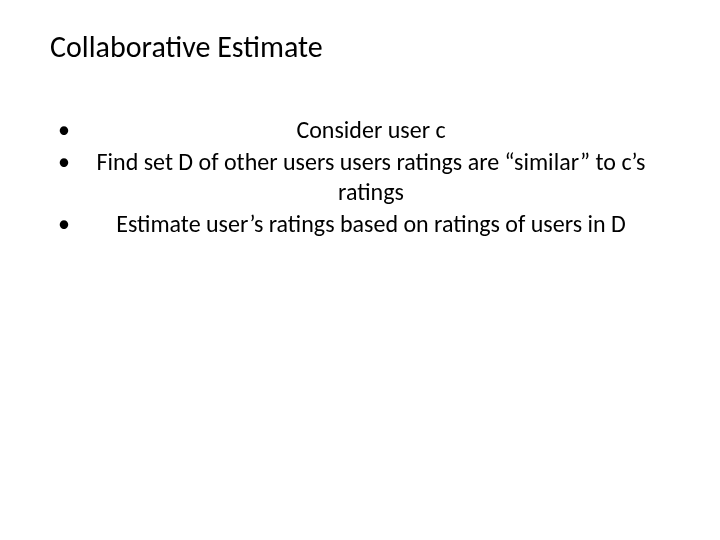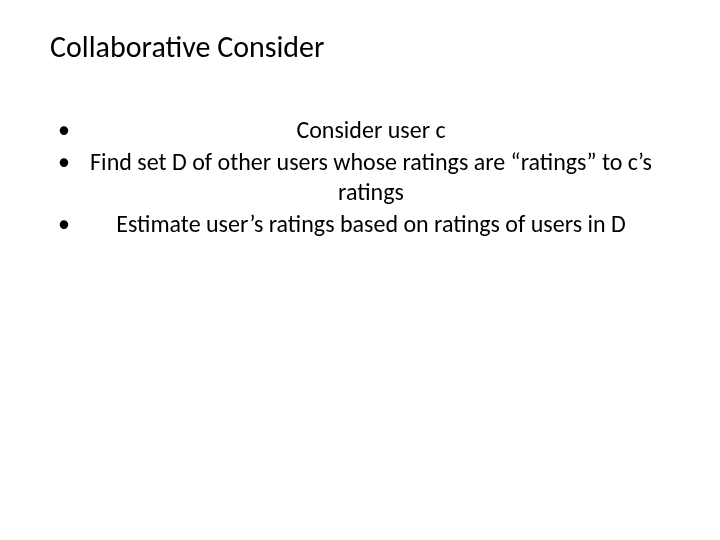--- a/index.html
+++ b/index.html
@@ -44,28 +44,28 @@
     }
     .bullet-text {
       flex: 1;
       text-align: center;
     }
   </style>
 </head>
 <body>
 
 <div class="slide">
-  <h1 class="title">Collaborative Consider</h1>
+  <h1 class="title">Collaborative Estimate</h1>
   <div class="content">
     <div class="bullet-item">
       <span class="bullet-marker">•</span>
       <span class="bullet-text">Consider user c</span>
     </div>
     <div class="bullet-item">
       <span class="bullet-marker">•</span>
-      <span class="bullet-text">Find set D of other users whose ratings are “ratings” to c’s ratings</span>
+      <span class="bullet-text">Find set D of other users users ratings are “similar” to c’s ratings</span>
     </div>
     <div class="bullet-item">
       <span class="bullet-marker">•</span>
       <span class="bullet-text">Estimate user’s ratings based on ratings of users in D</span>
     </div>
   </div>
 </div>
 
 </body></html>

